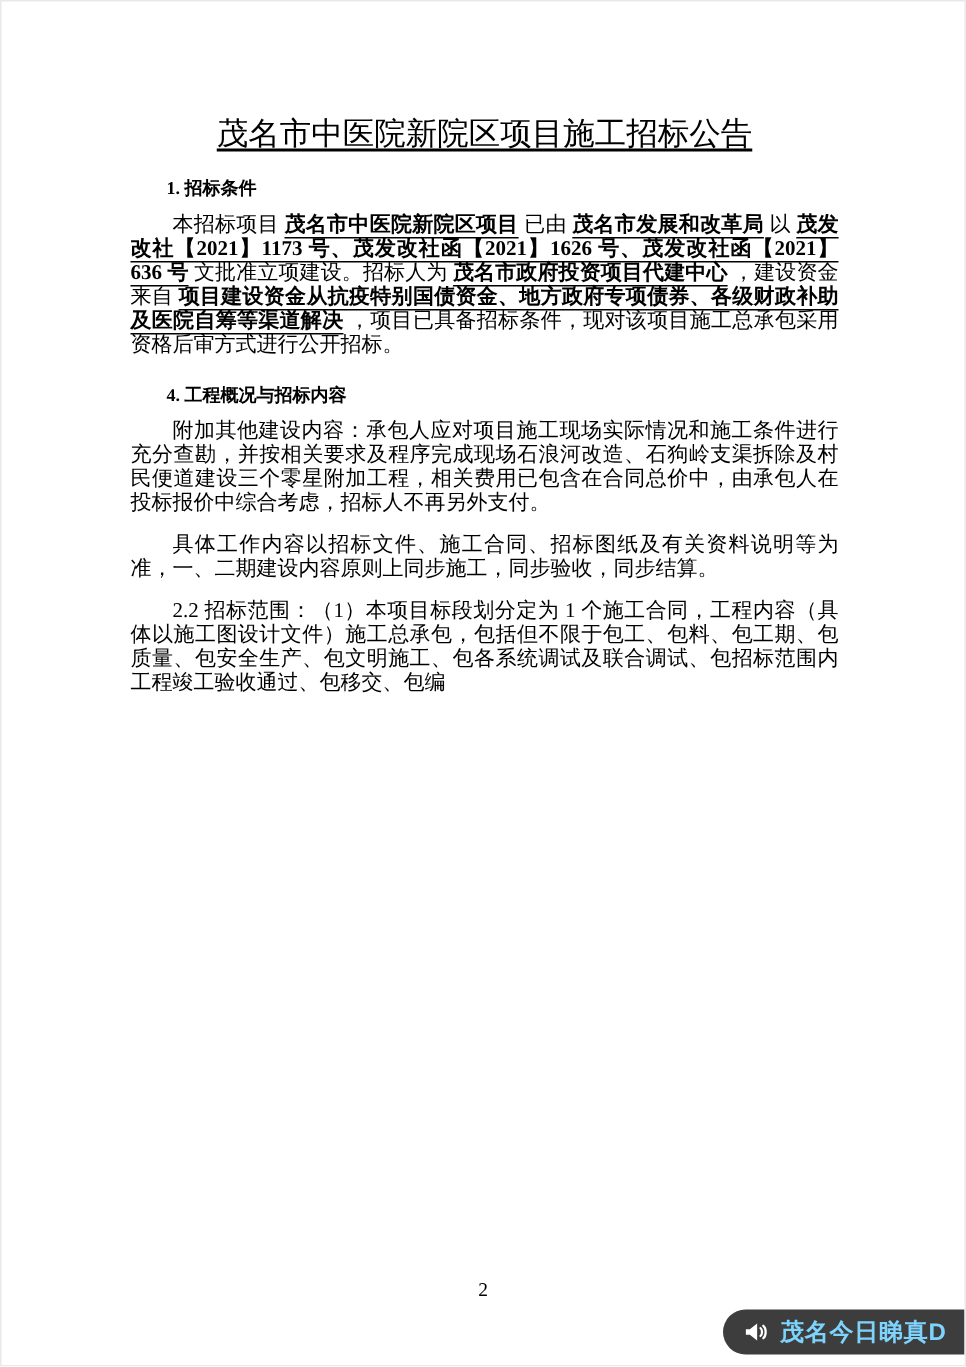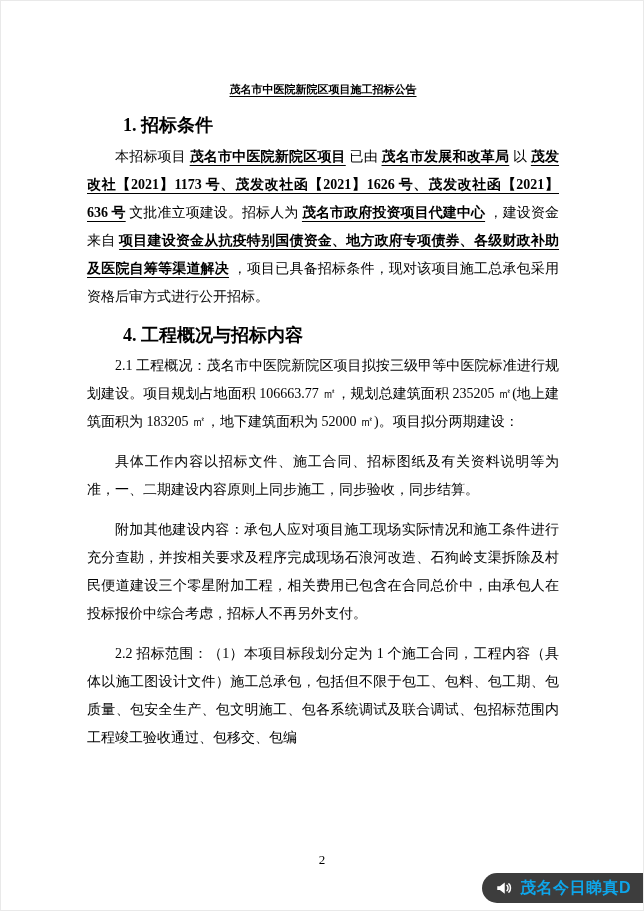--- a/index.html
+++ b/index.html
@@ -12,38 +12,38 @@
     position: relative;
     width: 644px;
     height: 911px;
     margin: 0 auto;
     background: #ffffff;
     border: 1px solid #e9e9e9;
     padding: 76px 84px 0 86px;
     overflow: hidden;
   }
   .doc-title {
-    font-size: 11px;
-    font-weight: bold;
+    font-size: 21px;
+    font-weight: normal;
     text-align: center;
     text-decoration: underline;
     text-underline-offset: 3px;
     line-height: 24px;
     margin-bottom: 12px;
   }
   .sec-heading {
-    font-size: 18px;
+    font-size: 12px;
     font-weight: bold;
     text-indent: 2em;
     line-height: 25.5px;
     margin: 4px 0 4px 0;
   }
   .para {
     font-size: 14px;
-    line-height: 28px;
+    line-height: 16px;
     text-align: justify;
     text-indent: 2em;
     margin-bottom: 12px;
   }
   .fill {
     font-weight: bold;
     text-decoration: underline;
     text-underline-offset: 4px;
   }
   .page-number {
@@ -56,21 +56,21 @@
   }
   .watermark {
     position: absolute;
     right: 0;
     bottom: 7px;
     height: 30px;
     display: flex;
     align-items: center;
     gap: 7px;
     background: #3d3d3d;
-    color: #0ea5e9;
+    color: #7dd3fc;
     padding: 0 12px 0 13px;
     border-radius: 16px 0 0 16px;
   }
   .watermark .wm-icon {
     display: inline-flex;
     align-items: center;
   }
   .watermark .wm-text {
     font-family: "Liberation Sans", "DejaVu Sans", sans-serif;
     font-size: 16px;
@@ -85,27 +85,26 @@
 <div class="page">
 
   <h1 class="doc-title">茂名市中医院新院区项目施工招标公告</h1>
 
   <h2 class="sec-heading">1.  招标条件</h2>
 
   <p class="para"><span>本招标项目 </span><span class="fill">茂名市中医院新院区项目</span><span> 已由 </span><span class="fill">茂名市发展和改革局</span><span> 以 </span><span class="fill">茂发改社【2021】1173 号、茂发改社函【2021】1626 号、茂发改社函【2021】636 号</span><span> 文批准立项建设。招标人为 </span><span class="fill">茂名市政府投资项目代建中心</span><span> ，建设资金来自 </span><span class="fill">项目建设资金从抗疫特别国债资金、地方政府专项债券、各级财政补助及医院自筹等渠道解决</span><span> ，项目已具备招标条件，现对该项目施工总承包采用资格后审方式进行公开招标。</span></p>
 
   <h2 class="sec-heading">4.  工程概况与招标内容</h2>
 
-  <p class="para">2.1 工程概况：茂名市中医院新院区项目拟按三级甲等中医院标准进行规划建设。项目规划占地面积 106663.77 ㎡，规划总建筑面积 235205 ㎡(地上建筑面积为 183205 ㎡，地下建筑面积为 52000 ㎡)。项目拟分两期建设：</p>
 
 
 
+  <p class="para">附加其他建设内容：承包人应对项目施工现场实际情况和施工条件进行充分查勘，并按相关要求及程序完成现场石浪河改造、石狗岭支渠拆除及村民便道建设三个零星附加工程，相关费用已包含在合同总价中，由承包人在投标报价中综合考虑，招标人不再另外支付。</p>
+
   <p class="para">具体工作内容以招标文件、施工合同、招标图纸及有关资料说明等为准，一、二期建设内容原则上同步施工，同步验收，同步结算。</p>
-
-  <p class="para">附加其他建设内容：承包人应对项目施工现场实际情况和施工条件进行充分查勘，并按相关要求及程序完成现场石浪河改造、石狗岭支渠拆除及村民便道建设三个零星附加工程，相关费用已包含在合同总价中，由承包人在投标报价中综合考虑，招标人不再另外支付。</p>
 
   <p class="para">2.2 招标范围：（1）本项目标段划分定为 1 个施工合同，工程内容（具体以施工图设计文件）施工总承包，包括但不限于包工、包料、包工期、包质量、包安全生产、包文明施工、包各系统调试及联合调试、包招标范围内工程竣工验收通过、包移交、包编</p>
 
   <div class="page-number">2</div>
 
   <div class="watermark">
     <span class="wm-icon">
       <svg width="18" height="18" viewBox="0 0 24 24" aria-hidden="true">
         <path d="M3 9.5v5h3.5L13 19.5v-15L6.5 9.5H3z" fill="#ffffff"></path>
         <path d="M16 8.5c1.8 1.2 1.8 5.8 0 7" stroke="#ffffff" stroke-width="2" fill="none" stroke-linecap="round"></path>

